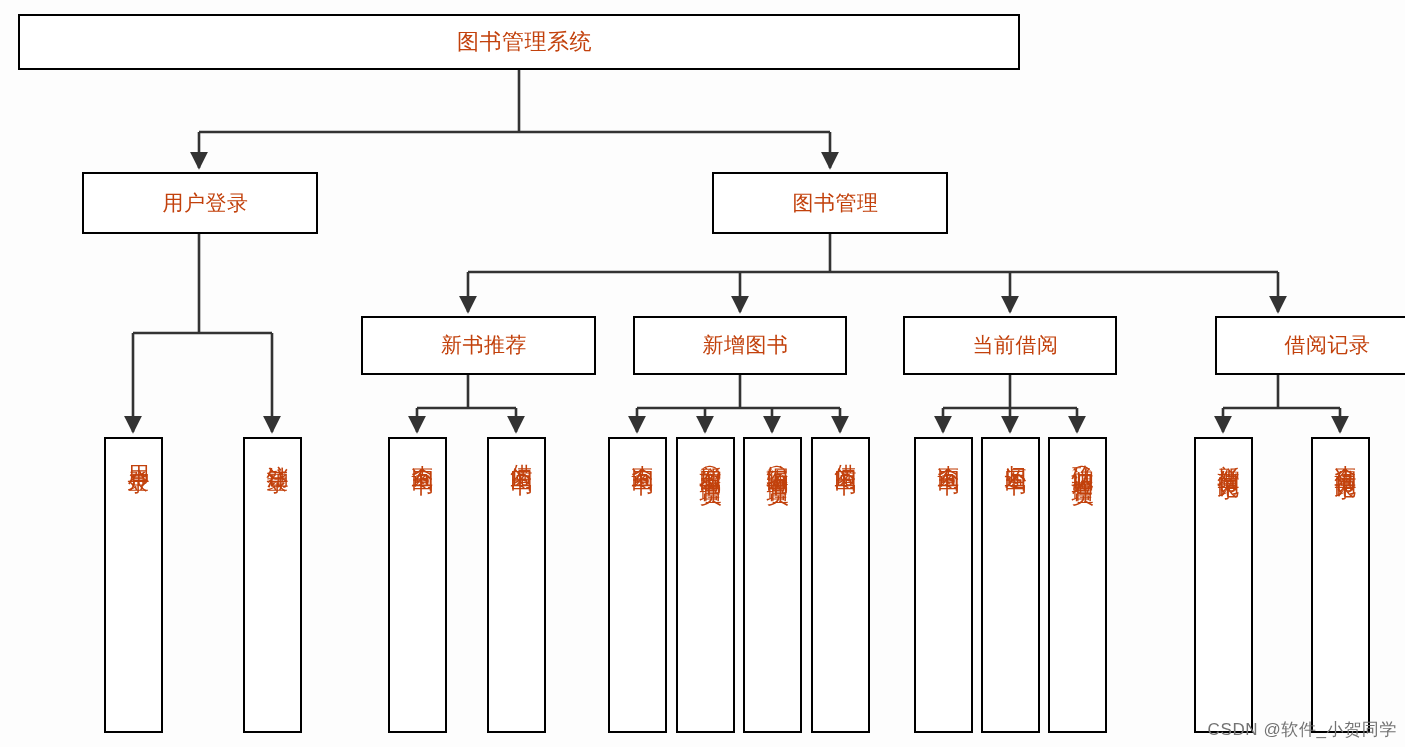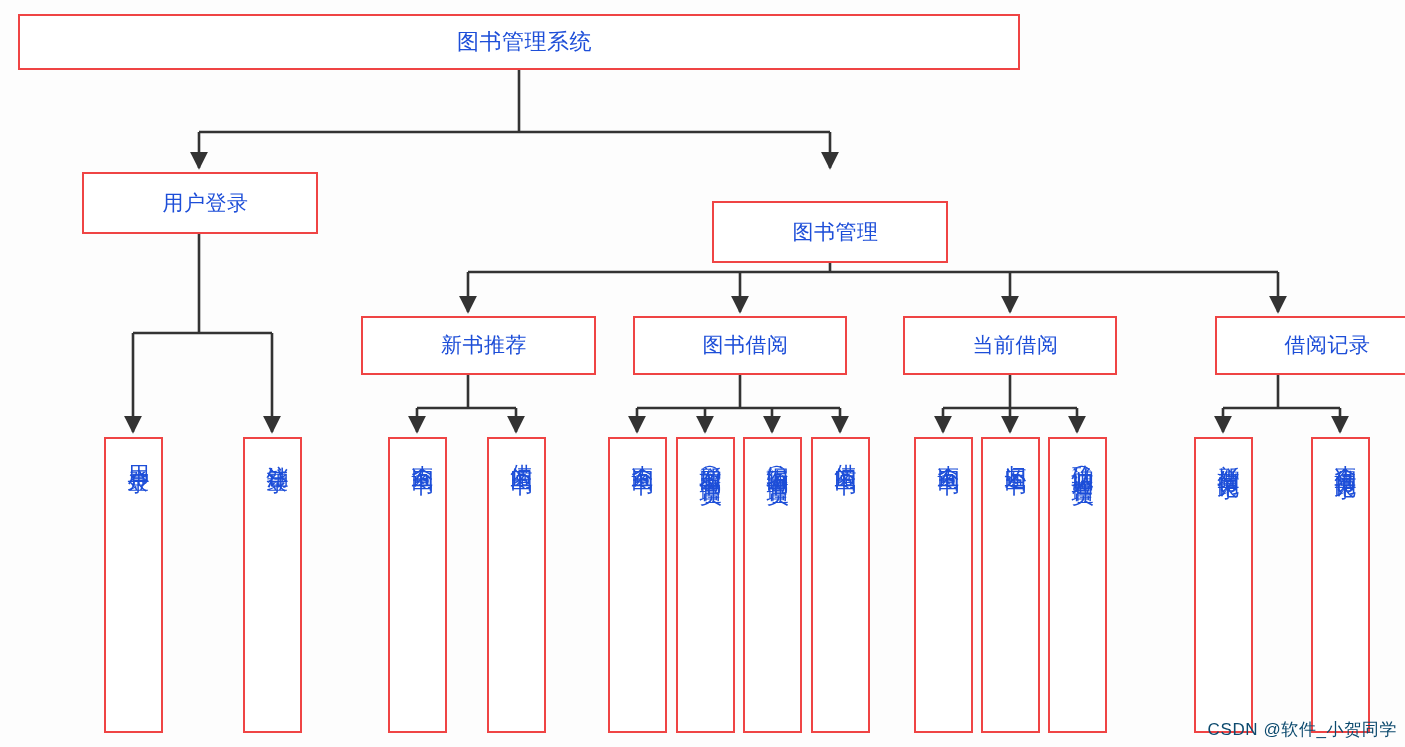--- a/index.html
+++ b/index.html
@@ -23,25 +23,25 @@
     left: 0;
     top: 0;
     width: 1405px;
     height: 747px;
     pointer-events: none;
   }
   .node {
     position: absolute;
     box-sizing: border-box;
     background: #ffffff;
-    border: 2px solid #ef4444;
+    border: 2px solid #000000;
     display: flex;
     align-items: center;
     justify-content: center;
-    color: #1d4ed8;
+    color: #c2410c;
     z-index: 2;
     padding-left: 11px;
   }
   .node .label {
     display: block;
     text-align: center;
     line-height: 1.28;
     letter-spacing: 0.5px;
   }
   
@@ -64,21 +64,21 @@
     font-size: 22px;
     line-height: 1.05;
     letter-spacing: 3px;
     white-space: nowrap;
   }
   #watermark {
     position: absolute;
     right: 8px;
     bottom: 6px;
     font-size: 17px;
-    color: #0c4a6e;
+    color: #737373;
     letter-spacing: 0.6px;
     z-index: 5;
     white-space: nowrap;
   }
 </style>
 </head>
 <body>
 
 <div id="diagram">
 
@@ -132,29 +132,29 @@
     </g>
   </svg>
 
   <div class="node horiz root" style="left:18px; top:14px; width:1002px; height:56px;">
     <span class="label">图书管理系统</span>
   </div>
 
   <div class="node horiz" style="left:82px; top:172px; width:236px; height:62px;">
     <span class="label">用户登录</span>
   </div>
-  <div class="node horiz" style="left:712px; top:172px; width:236px; height:62px;margin-top:29px;">
+  <div class="node horiz" style="left:712px; top:172px; width:236px; height:62px;">
     <span class="label">图书管理</span>
   </div>
 
   <div class="node horiz" style="left:361px; top:316px; width:235px; height:59px;">
     <span class="label">新书推荐</span>
   </div>
   <div class="node horiz" style="left:633px; top:316px; width:214px; height:59px;">
-    <span class="label">图书借阅</span>
+    <span class="label">新增图书</span>
   </div>
   <div class="node horiz" style="left:903px; top:316px; width:214px; height:59px;">
     <span class="label">当前借阅</span>
   </div>
   <div class="node horiz" style="left:1171px; top:316px; width:214px; height:59px;margin-left:44px;">
     <span class="label">借阅记录</span>
   </div>
 
   <div class="node vert" style="left:104px; top:437px; width:59px; height:296px;">
     <span class="label">用户登录</span>

